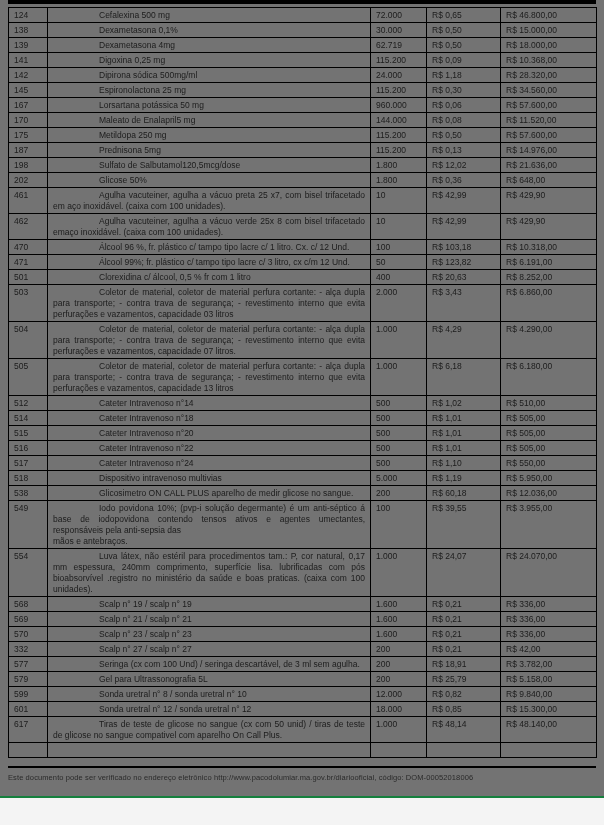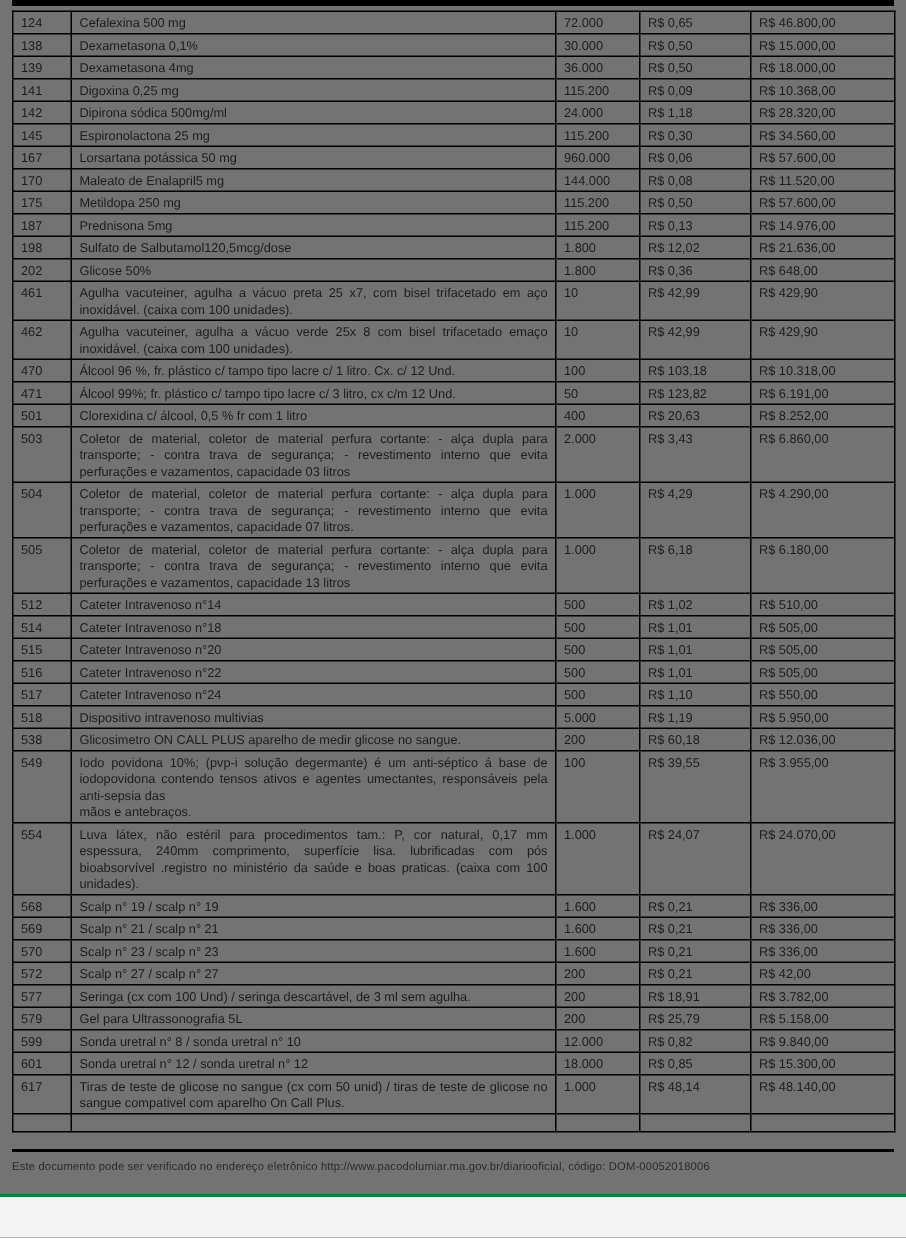--- a/index.html
+++ b/index.html
@@ -35,21 +35,21 @@
   }
   table.items-table td {
     border: 1.5px solid #000;
     vertical-align: top;
     padding: 1.5px 5px;
     height: 12px;
     overflow: hidden;
   }
   td.col-id   { padding-left: 6px; }
   td.col-desc { text-align: justify; }
-  .desc-text  { white-space: pre-line; }
+  .desc-text  { white-space: pre-line; margin-left: 46px; }
   .desc-bold  { font-weight: normal; }
   td.col-qty, td.col-unit, td.col-total { padding-left: 6px; white-space: nowrap; }
 
   .footer {
     position: absolute;
     left: 8px;
     bottom: 14px;
     width: 588px;
     border-top: 2px solid #000;
     padding-top: 5px;
@@ -92,21 +92,21 @@
       <td class="col-qty">30.000</td>
       <td class="col-unit">R$ 0,50</td>
       <td class="col-total">R$ 15.000,00</td>
     </tr>
 
     <tr>
       <td class="col-id">139</td>
       <td class="col-desc">
         <span class="desc-text"><span class="desc-bold"></span><span>Dexametasona 4mg</span></span>
       </td>
-      <td class="col-qty">36.000</td>
+      <td class="col-qty">62.719</td>
       <td class="col-unit">R$ 0,50</td>
       <td class="col-total">R$ 18.000,00</td>
     </tr>
 
     <tr>
       <td class="col-id">141</td>
       <td class="col-desc">
         <span class="desc-text"><span class="desc-bold"></span><span>Digoxina 0,25 mg</span></span>
       </td>
       <td class="col-qty">115.200</td>
@@ -390,21 +390,21 @@
       <td class="col-id">570</td>
       <td class="col-desc">
         <span class="desc-text"><span class="desc-bold">Scalp n° 23</span><span> / scalp n° 23</span></span>
       </td>
       <td class="col-qty">1.600</td>
       <td class="col-unit">R$ 0,21</td>
       <td class="col-total">R$ 336,00</td>
     </tr>
 
     <tr>
-      <td class="col-id">572</td>
+      <td class="col-id">332</td>
       <td class="col-desc">
         <span class="desc-text"><span class="desc-bold">Scalp n° 27</span><span> / scalp n° 27</span></span>
       </td>
       <td class="col-qty">200</td>
       <td class="col-unit">R$ 0,21</td>
       <td class="col-total">R$ 42,00</td>
     </tr>
 
     <tr>
       <td class="col-id">577</td>

